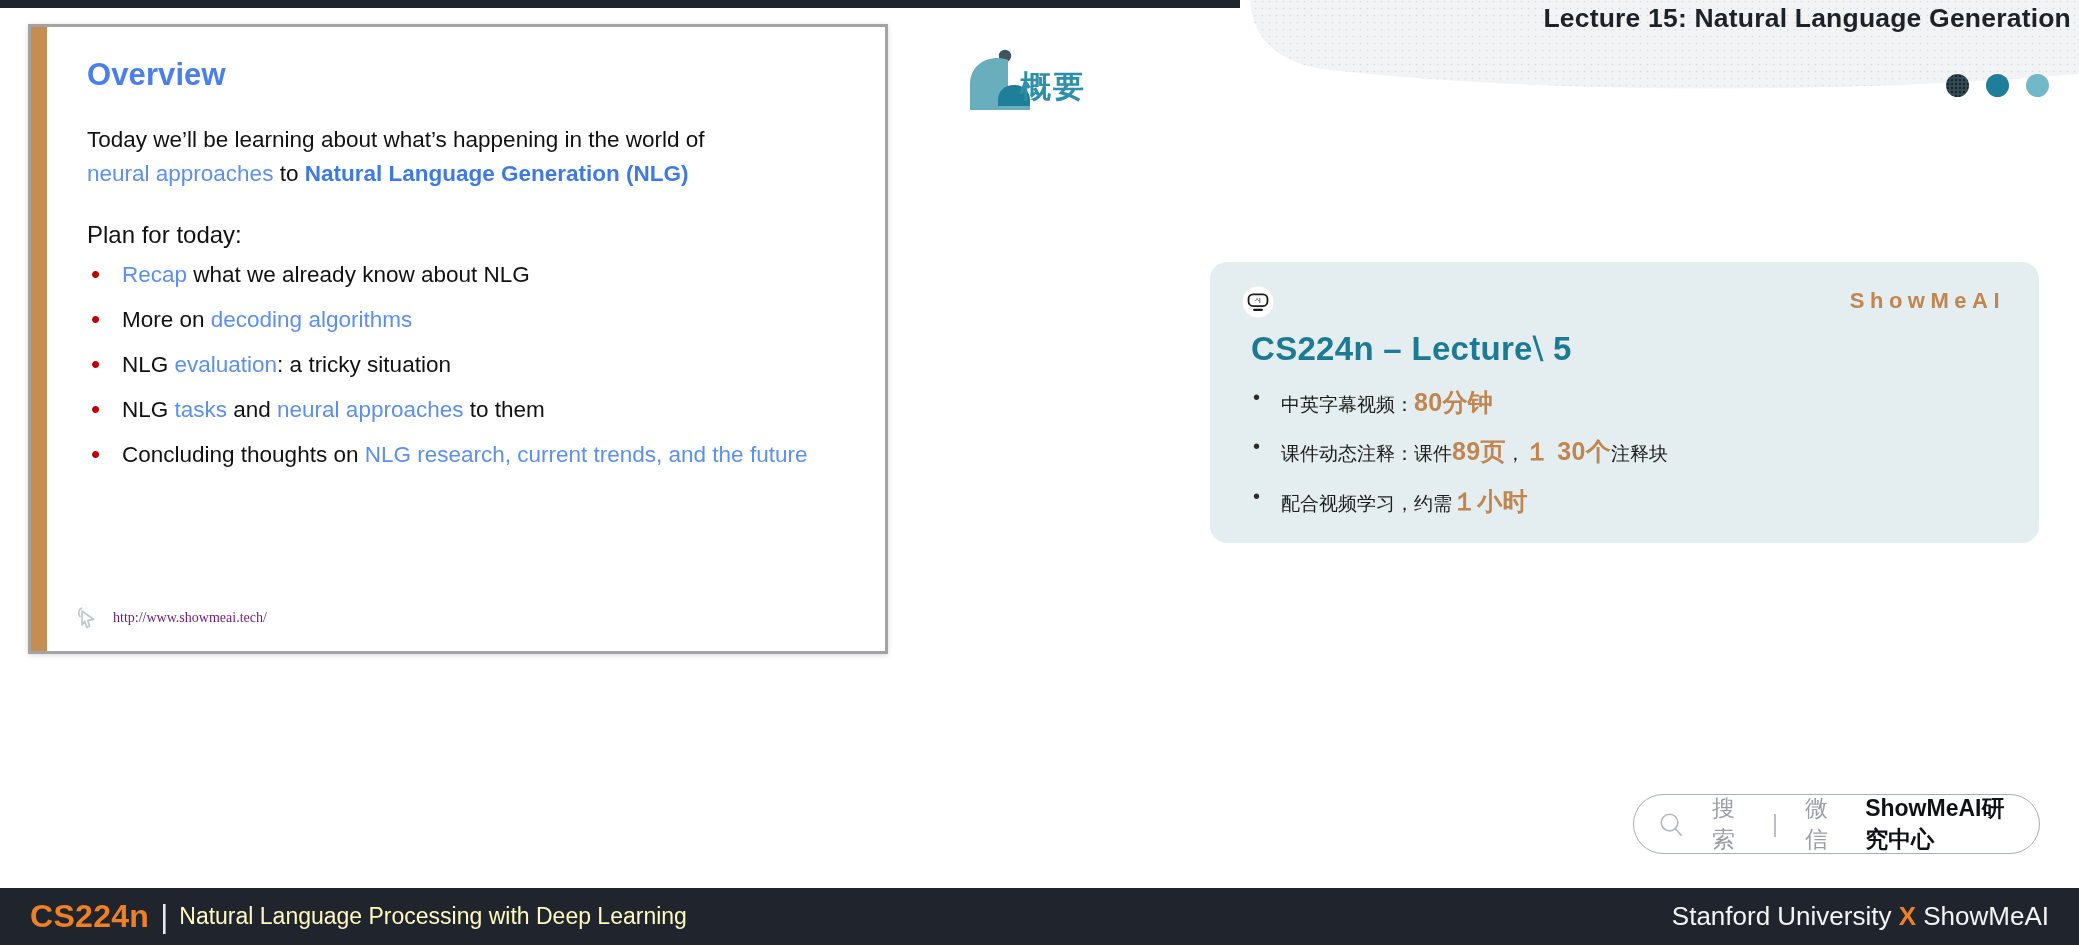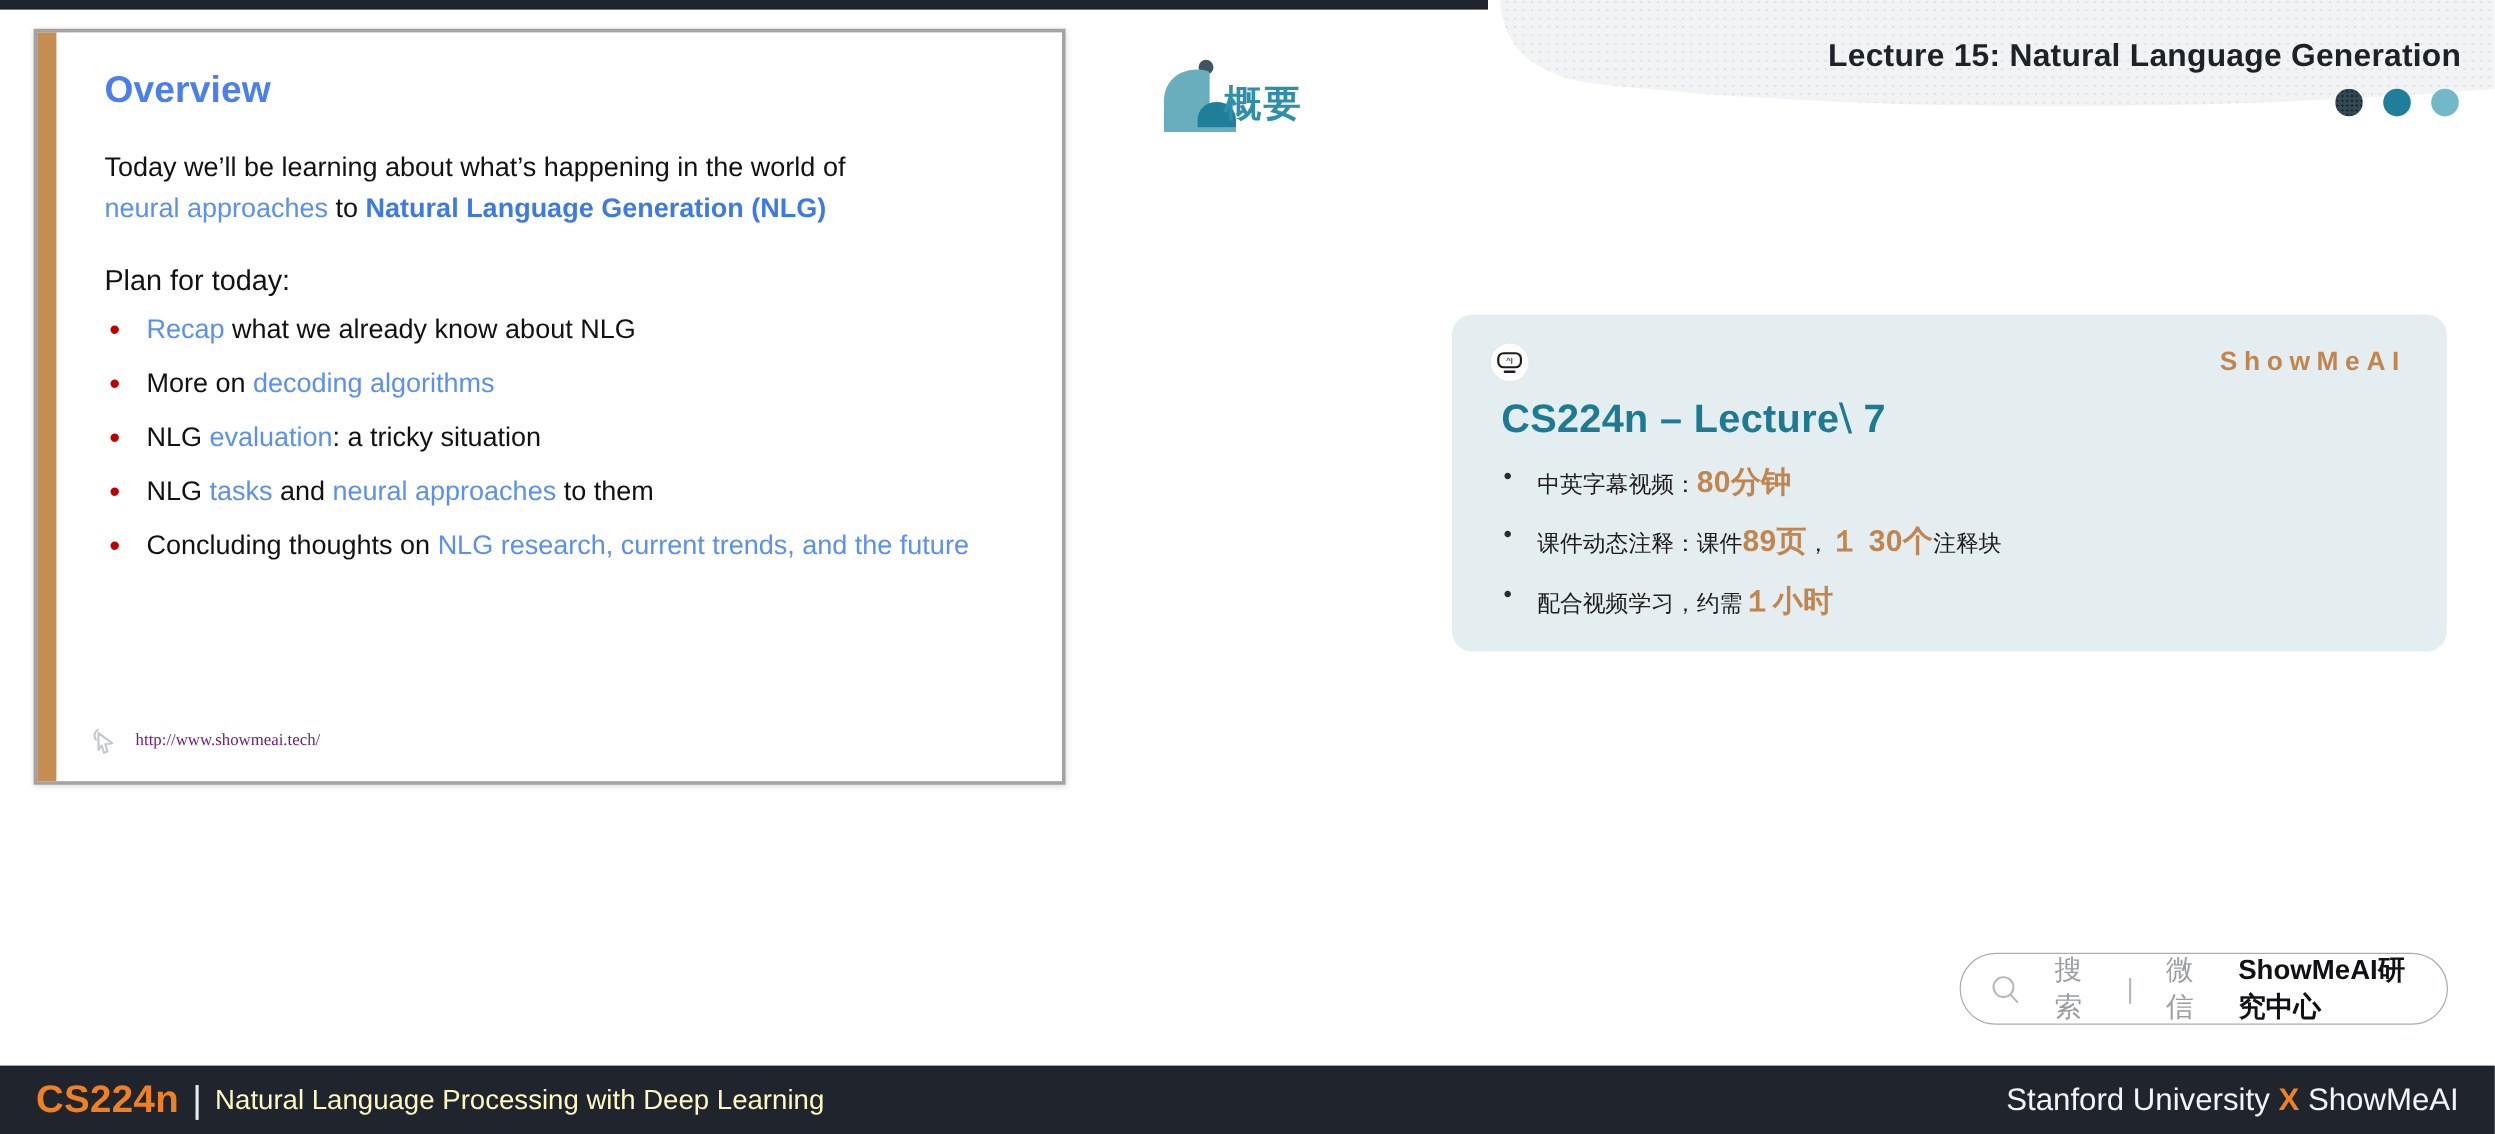--- a/index.html
+++ b/index.html
@@ -65,23 +65,23 @@
   .cursor-ic { width:26px; height:26px; flex:0 0 26px; }
 
   
   .rpanel { position:absolute; left:1240px; top:0; width:839px; height:888px; background:#fff; }
 
   .hdr-curve {
     position:absolute; left:0; top:0; width:839px; height:105px;
     overflow:hidden;
   }
   .hdr-title {
-    position:absolute; right:28px; top:3px;
+    position:absolute; right:8px; top:3px;
     font-size:26.5px; font-weight:bold; color:#1d2128;
-    white-space:nowrap; letter-spacing:.2px;margin-top:28px;
+    white-space:nowrap; letter-spacing:.2px;
   }
 
   .cn-head {
     position:absolute; left:1020px; top:66px;
     font-size:31px; font-weight:bold; color:#2e8fa8;
     letter-spacing:2px;
   }
 
   .dots { position:absolute; right:30px; top:74px; display:flex; gap:17px; align-items:center; }
   .dot { width:23px; height:23px; border-radius:50%; }
@@ -223,21 +223,21 @@
       <div class="card-top">
         <svg class="bot-ic" viewBox="0 0 40 40">
           <circle cx="20" cy="20" r="18" fill="#fdfdfd" stroke="#e3e8ea" stroke-width="1"></circle>
           <rect x="9.5" y="11.5" width="21" height="13" rx="5" fill="none" stroke="#1b1b1b" stroke-width="2"></rect>
           <text x="20" y="21.2" font-size="8.5" text-anchor="middle" fill="#1b1b1b" font-family="'Liberation Sans',sans-serif">^I</text>
           <rect x="14.5" y="27.5" width="11" height="2.4" rx="1.2" fill="#1b1b1b"></rect>
         </svg>
         <div class="brand">ShowMeAI</div>
       </div>
 
-      <div class="card-title">CS224n – Lecture⧵ 7</div>
+      <div class="card-title">CS224n – Lecture⧵ 5</div>
 
       <ul class="card-list">
         <li><span>中英字幕视频：</span><span class="hl">80分钟</span></li>
         <li><span>课件动态注释：课件</span><span class="hl">89页</span><span>，</span><span class="hl">１ 30个</span><span>注释块</span></li>
         <li><span>配合视频学习，约需</span><span class="hl">１小时</span></li>
       </ul>
     </div>
   </div>
 
   <div class="searchbar">

